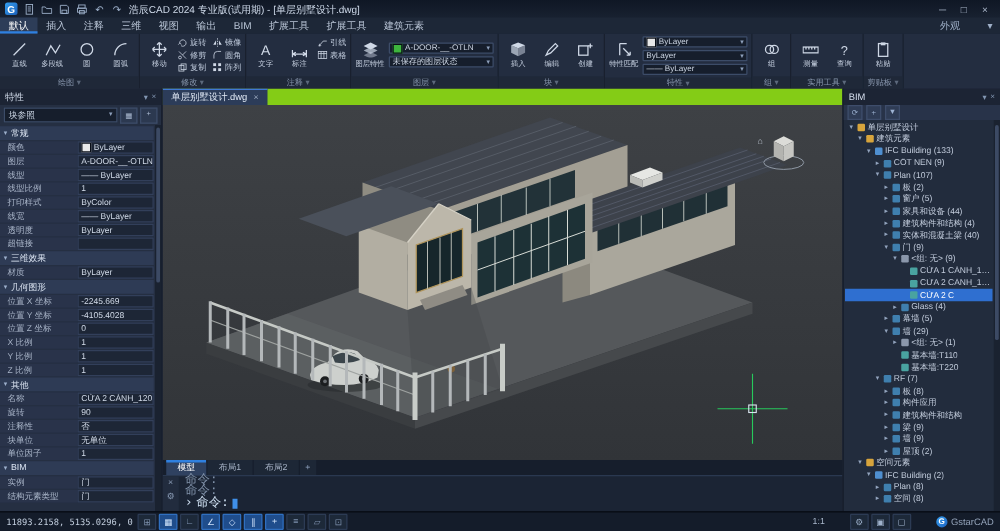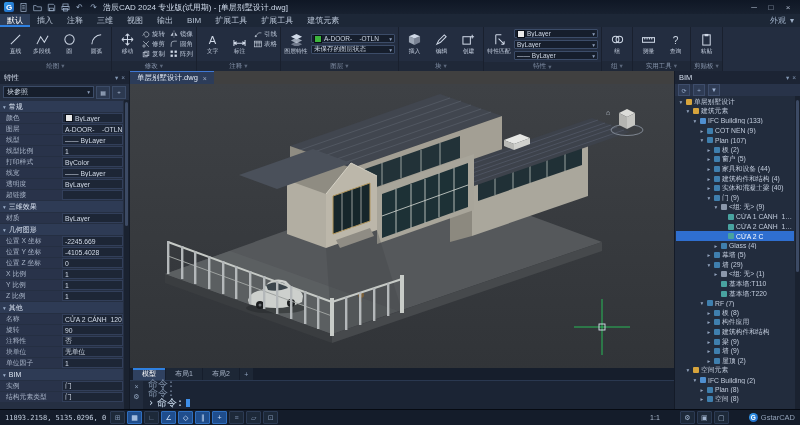--- a/index.html
+++ b/index.html
@@ -13,42 +13,42 @@
   .qicons{display:flex;gap:3px;align-items:center;}
   .qicon{width:11px;height:11px;display:flex;align-items:center;justify-content:center;color:#9fb2cc;font-size:8px;}
   .qicon svg{width:9px;height:9px;stroke:#9fb2cc;fill:none;stroke-width:1.1;}
   .tb-title{flex:1;text-align:left;color:#cfdaea;white-space:nowrap;overflow:hidden;}
   .winctl{display:flex;gap:1px;}
   .winbtn{width:16px;height:12px;display:flex;align-items:center;justify-content:center;color:#aab6c8;font-size:8px;}
   
   .menubar{position:absolute;top:14px;left:0;right:0;height:13px;background:#1d2737;display:flex;align-items:stretch;font-size:8px;}
   .menu-tab{padding:0 7px;display:flex;align-items:center;color:#b9c5d6;}
   .menu-tab.active{background:#2d3d58;color:#fff;box-shadow:inset 0 -2px 0 #2f80e0;}
-  .menu-right{margin-left:auto;display:flex;align-items:center;gap:4px;padding-right:6px;color:#9fb0c8;text-align:right;}
+  .menu-right{margin-left:auto;display:flex;align-items:center;gap:22px;padding-right:6px;color:#9fb0c8;text-align:right;}
   
   .ribbon{position:absolute;top:27px;left:0;right:0;height:44px;background:#232d40;display:flex;overflow:hidden;}
   .rgroup{display:flex;flex-direction:column;border-right:1px solid #19202e;flex:0 0 auto;}
   .rtools{flex:1;display:flex;align-items:stretch;padding:2px 3px;gap:3px;}
   .rlabel{height:10px;font-size:6.5px;color:#8694ab;display:flex;align-items:center;justify-content:center;
           background:#1f2838;gap:2px;white-space:nowrap;padding:0 3px;}
   .bigbtn{width:24px;display:flex;flex-direction:column;align-items:center;justify-content:center;gap:1px;border-radius:2px;}
   .bigbtn .bl{font-size:6.5px;color:#c3cddd;white-space:nowrap;transform:scale(.9);}
   .ticon{stroke:#cfd8e6;fill:#cfd8e6;stroke-width:1.1;}
   .bigbtn svg{width:13px;height:13px;}
   .smallgrid{display:grid;grid-template-rows:repeat(3,9px);grid-auto-flow:column;gap:1px 5px;align-self:center;}
   .smallitem{display:flex;align-items:center;gap:2px;height:9px;font-size:6.5px;color:#bcc7d8;white-space:nowrap;}
   .smallitem svg{width:8px;height:8px;}
   .dstack{display:flex;flex-direction:column;justify-content:center;gap:2px;}
   .rdrop{width:84px;height:9px;background:#161e2c;border:1px solid #3c4c68;border-radius:1px;display:flex;
          align-items:center;font-size:6.5px;color:#cdd6e4;padding:0 2px;gap:2px;box-sizing:border-box;}
   .rdrop .dv{white-space:nowrap;overflow:hidden;}
   .rdrop .caret{margin-left:auto;color:#8ea0bc;font-size:5.5px;}
   .sw{width:6px;height:6px;display:inline-block;flex:0 0 auto;border:1px solid #0a0f18;}
   
-  .doc-tabs{position:absolute;top:71px;left:130px;width:544px;height:13px;background:#404040;display:flex;align-items:flex-end;}
+  .doc-tabs{position:absolute;top:71px;left:130px;width:544px;height:13px;background:#84cc16;display:flex;align-items:flex-end;}
   .doc-tab{height:13px;display:flex;align-items:center;gap:5px;background:#2c3c59;color:#e2eaf6;font-size:7.5px;
            padding:0 7px;border-top:1px solid #3f78d4;box-sizing:border-box;}
   .doc-close{color:#9eacc2;font-size:7px;}
   
   .viewport{position:absolute;top:84px;left:130px;width:544px;height:284px;background:#383b3f;overflow:hidden;}
   .viewport svg{display:block;width:100%;height:100%;}
   
   .layout-tabs{position:absolute;top:368px;left:130px;width:544px;height:12px;background:#161e2c;display:flex;
                align-items:stretch;font-size:7px;gap:1px;padding-left:3px;box-sizing:border-box;}
   .ltab{padding:0 9px;display:flex;align-items:center;color:#a7b3c6;background:#1d2736;}

